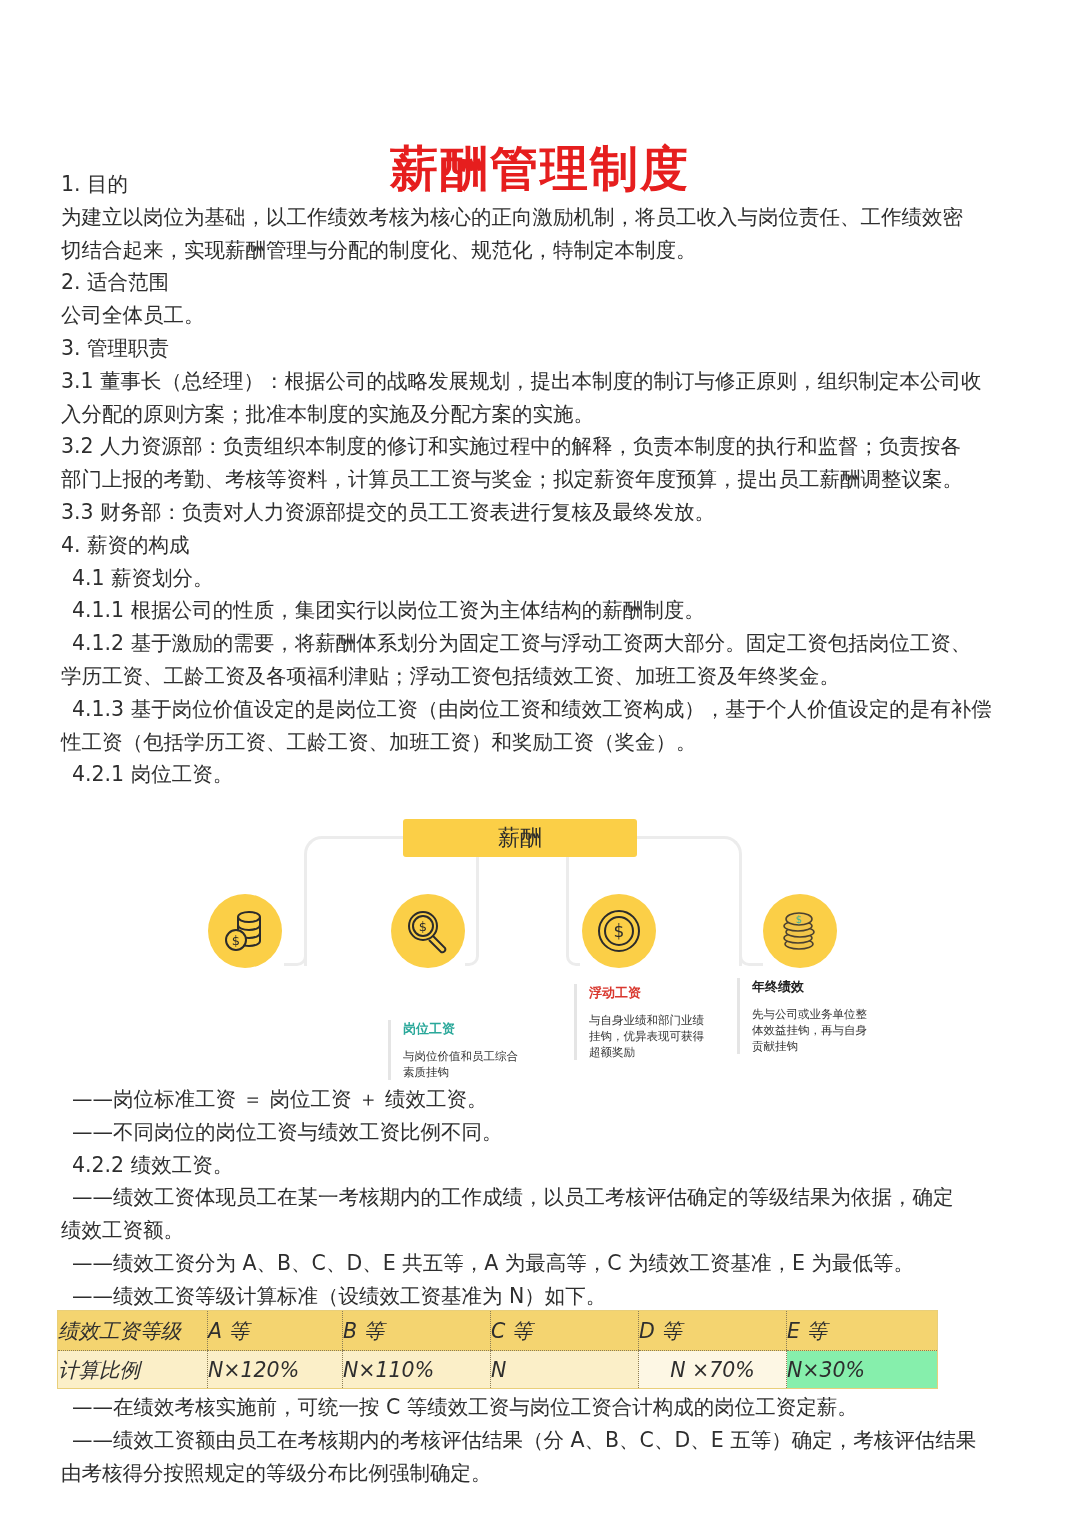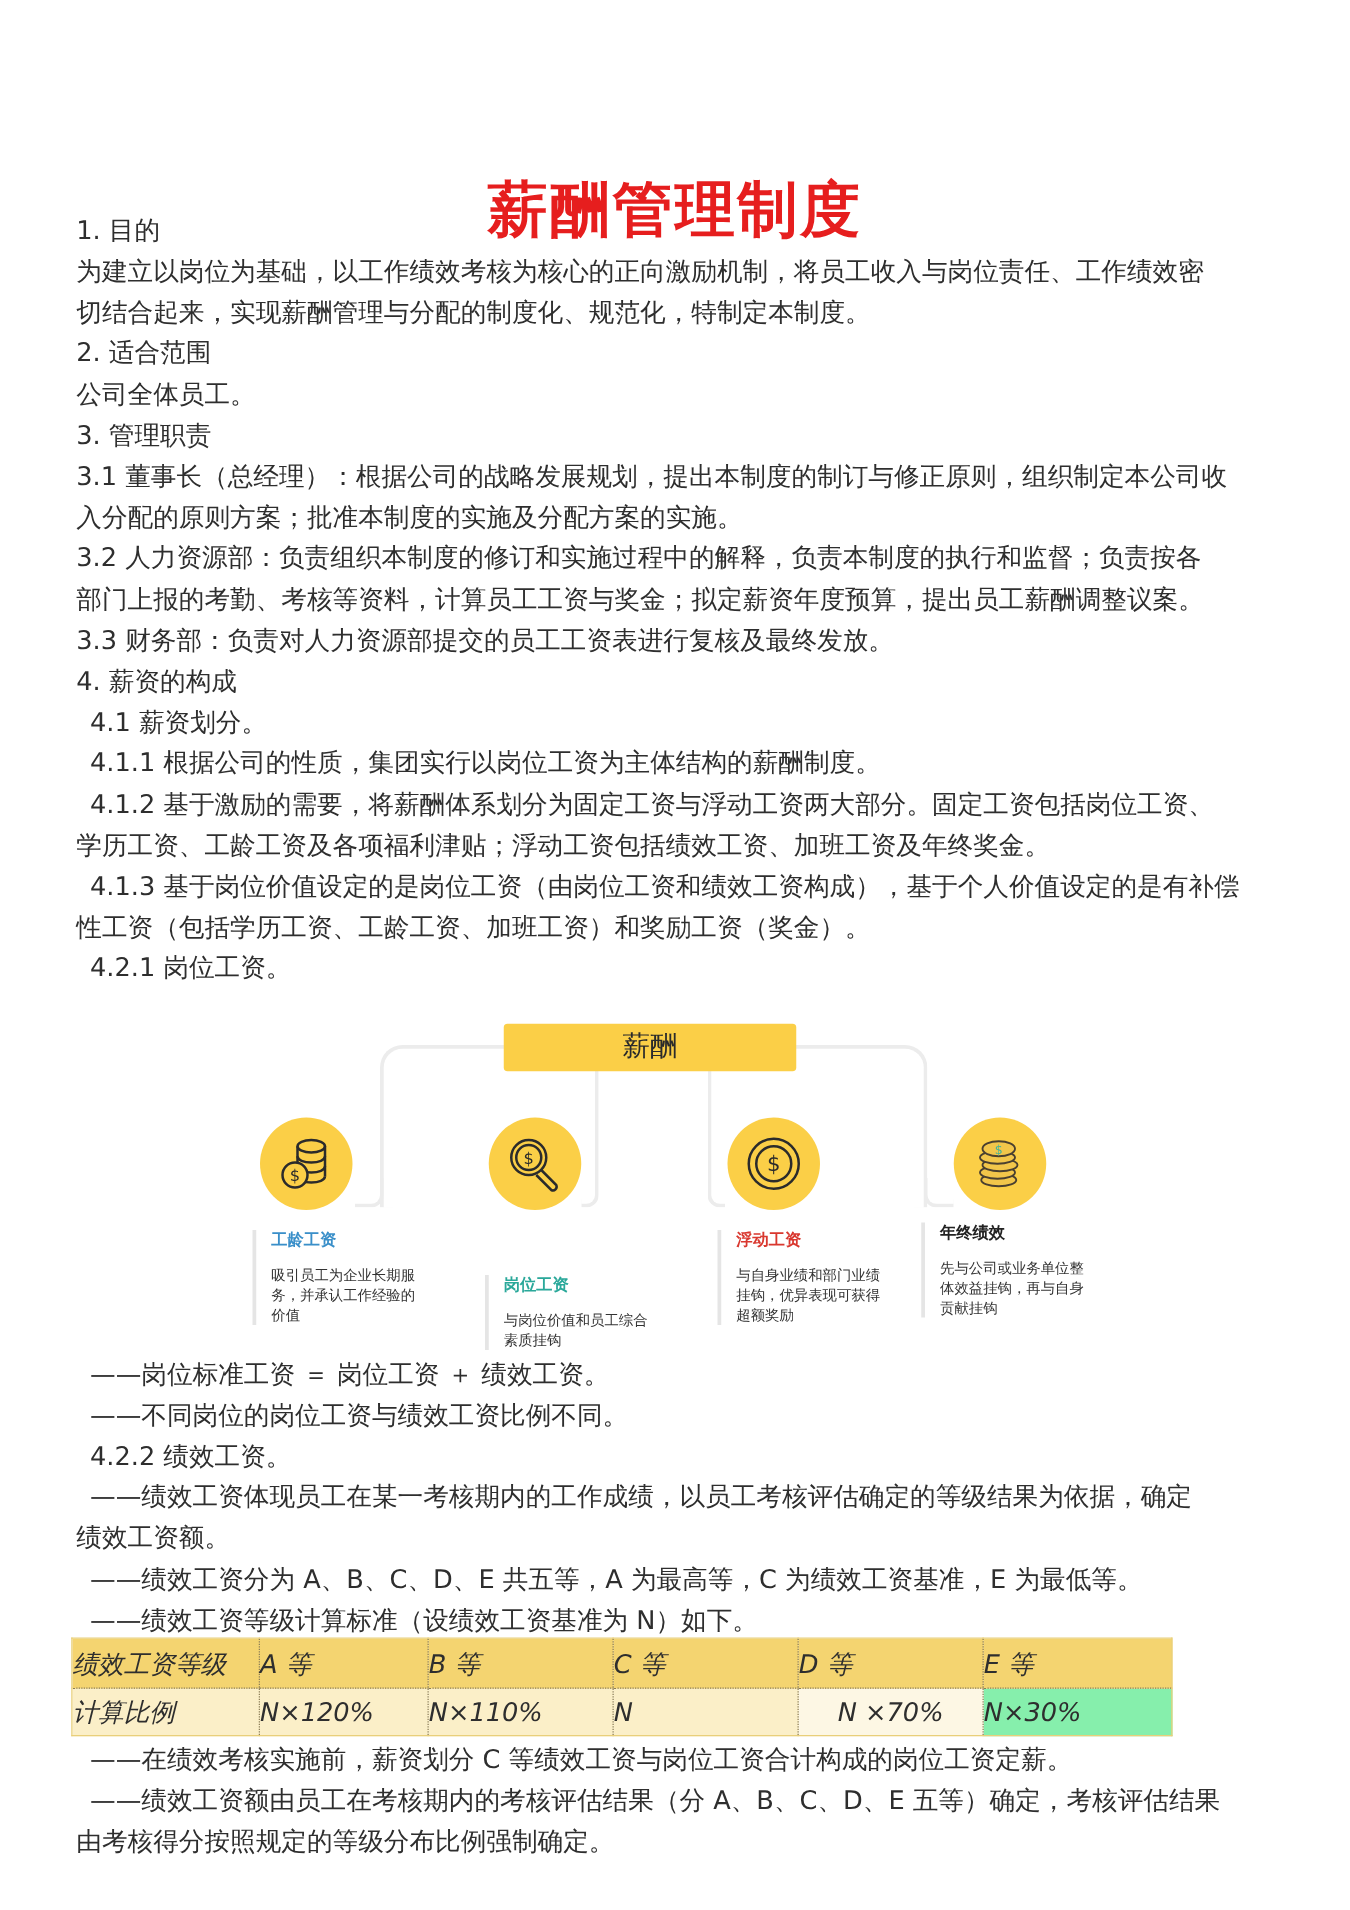--- a/index.html
+++ b/index.html
@@ -115,28 +115,20 @@
     <svg width="46" height="46" viewBox="0 0 46 46" fill="#f2c64a" stroke="#4a4030" stroke-width="1.5">
       <ellipse cx="22" cy="36" rx="14" ry="5"></ellipse>
       <ellipse cx="21" cy="30" rx="14" ry="5"></ellipse>
       <ellipse cx="23" cy="24" rx="14" ry="5"></ellipse>
       <ellipse cx="21" cy="18" rx="14" ry="5"></ellipse>
       <ellipse cx="22" cy="11" rx="13" ry="6"></ellipse>
       <text x="22" y="15" font-size="10" text-anchor="middle" fill="#3fb39b" stroke="none" font-family="DejaVu Sans, sans-serif">$</text>
     </svg>
   </div>
 
-  <div class="node-card" style="left:2px; top:172px;">
-    <div class="node-title" style="color:#3a8fc9;">工龄工资</div>
-    <div class="node-desc">
-      <div>吸引员工为企业长期服</div>
-      <div>务，并承认工作经验的</div>
-      <div>价值</div>
-    </div>
-  </div>
   <div class="node-card" style="left:188px; top:172px;margin-top:36px;">
     <div class="node-title" style="color:#2aa89a;">岗位工资</div>
     <div class="node-desc">
       <div>与岗位价值和员工综合</div>
       <div>素质挂钩</div>
     </div>
   </div>
   <div class="node-card" style="left:374px; top:172px;">
     <div class="node-title" style="color:#d9382f;">浮动工资</div>
     <div class="node-desc">
@@ -180,16 +172,16 @@
     <td>N×120%</td>
     <td>N×110%</td>
     <td>N</td>
     <td class="light">N  ×70%</td>
     <td class="gold">N×30%</td>
   </tr>
 </tbody>
   </table>
 
 <div class="text-block" style="top:1391px;">
-  <span class="line indent">——在绩效考核实施前，薪资划分 C 等绩效工资与岗位工资合计构成的岗位工资定薪。</span>
+  <span class="line indent">——在绩效考核实施前，可统一按 C 等绩效工资与岗位工资合计构成的岗位工资定薪。</span>
   <span class="line indent">——绩效工资额由员工在考核期内的考核评估结果（分 A、B、C、D、E 五等）确定，考核评估结果</span>
   <span class="line">由考核得分按照规定的等级分布比例强制确定。</span>
 </div>
 
 </body></html>

